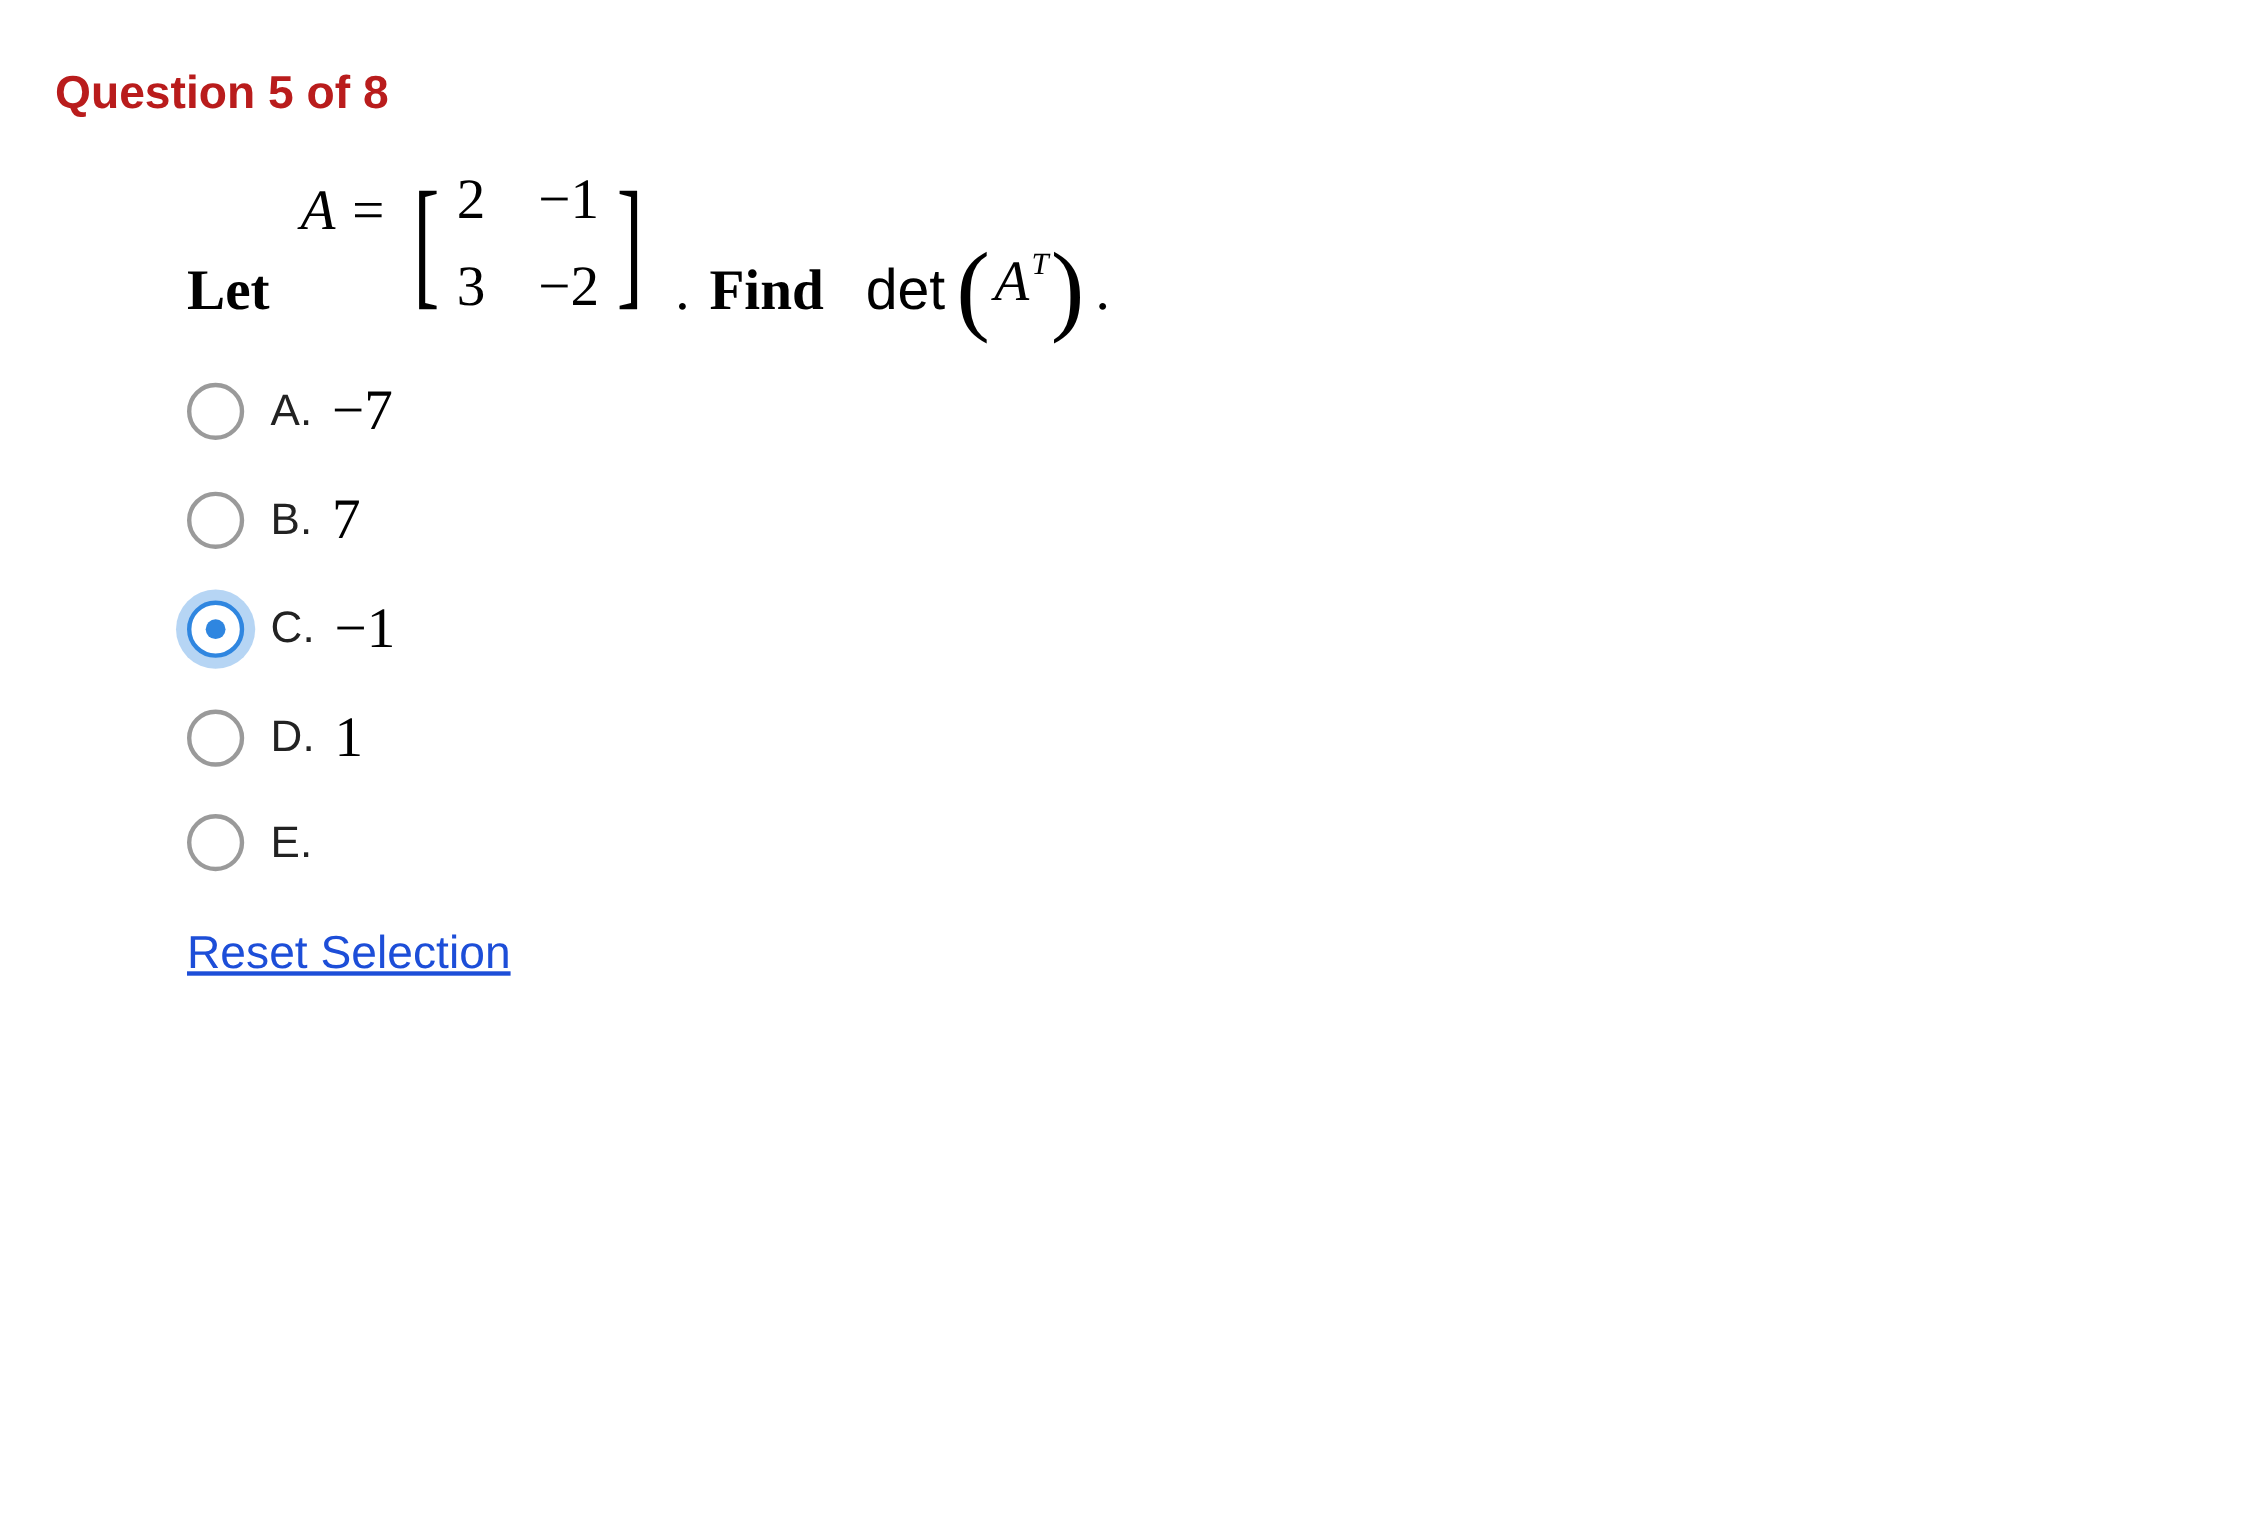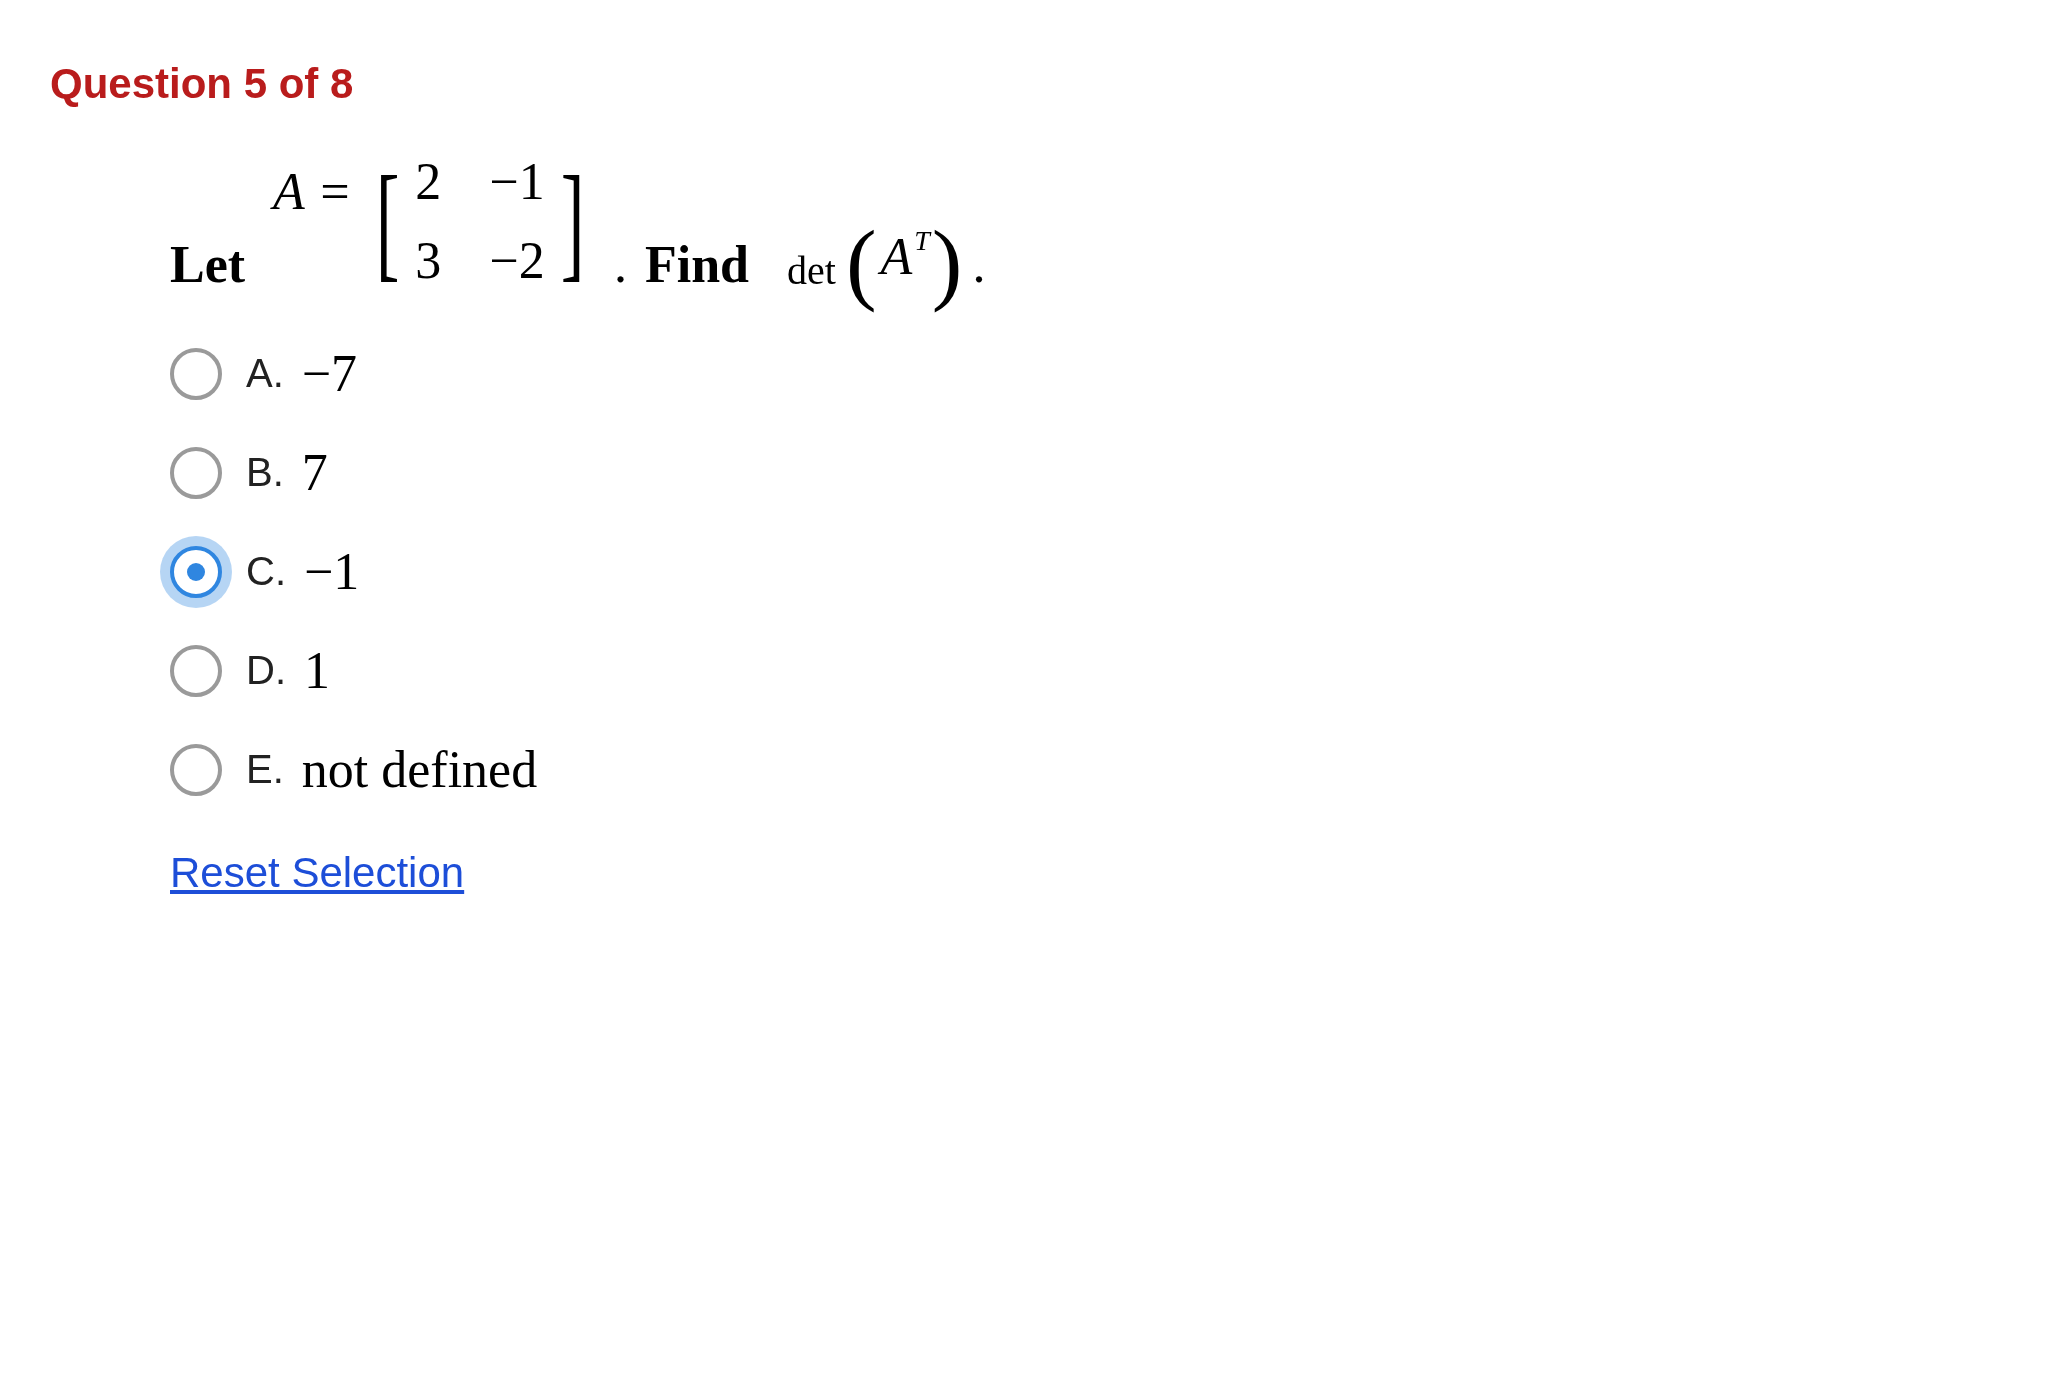--- a/index.html
+++ b/index.html
@@ -68,22 +68,22 @@
   }
   .matrix-cells span {
     text-align: center;
   }
   .det-wrap {
     display: flex;
     align-items: flex-end;
     margin-left: 20px;
   }
   .det-text {
-    font-family: Liberation Serif, serif;
-    font-size: 40px;
+    font-family: Liberation Sans, sans-serif;
+    font-size: 52px;
     margin-right: 10px;
   }
   .paren {
     font-size: 92px;
     line-height: 0.8;
     position: relative;
     top: 6px;
   }
   .a-sup-t {
     font-style: italic;
@@ -223,20 +223,19 @@
 
     <div class="choice">
       <span class="radio"></span>
       <span class="choice-letter">D.</span>
       <span class="choice-value">1</span>
     </div>
 
     <div class="choice">
       <span class="radio"></span>
       <span class="choice-letter">E.</span>
-      <span class="choice-value">not defined</span>
     </div>
 
   </div>
 
   <a class="reset-link">Reset Selection</a>
 
 </div>
 
 </body></html>

